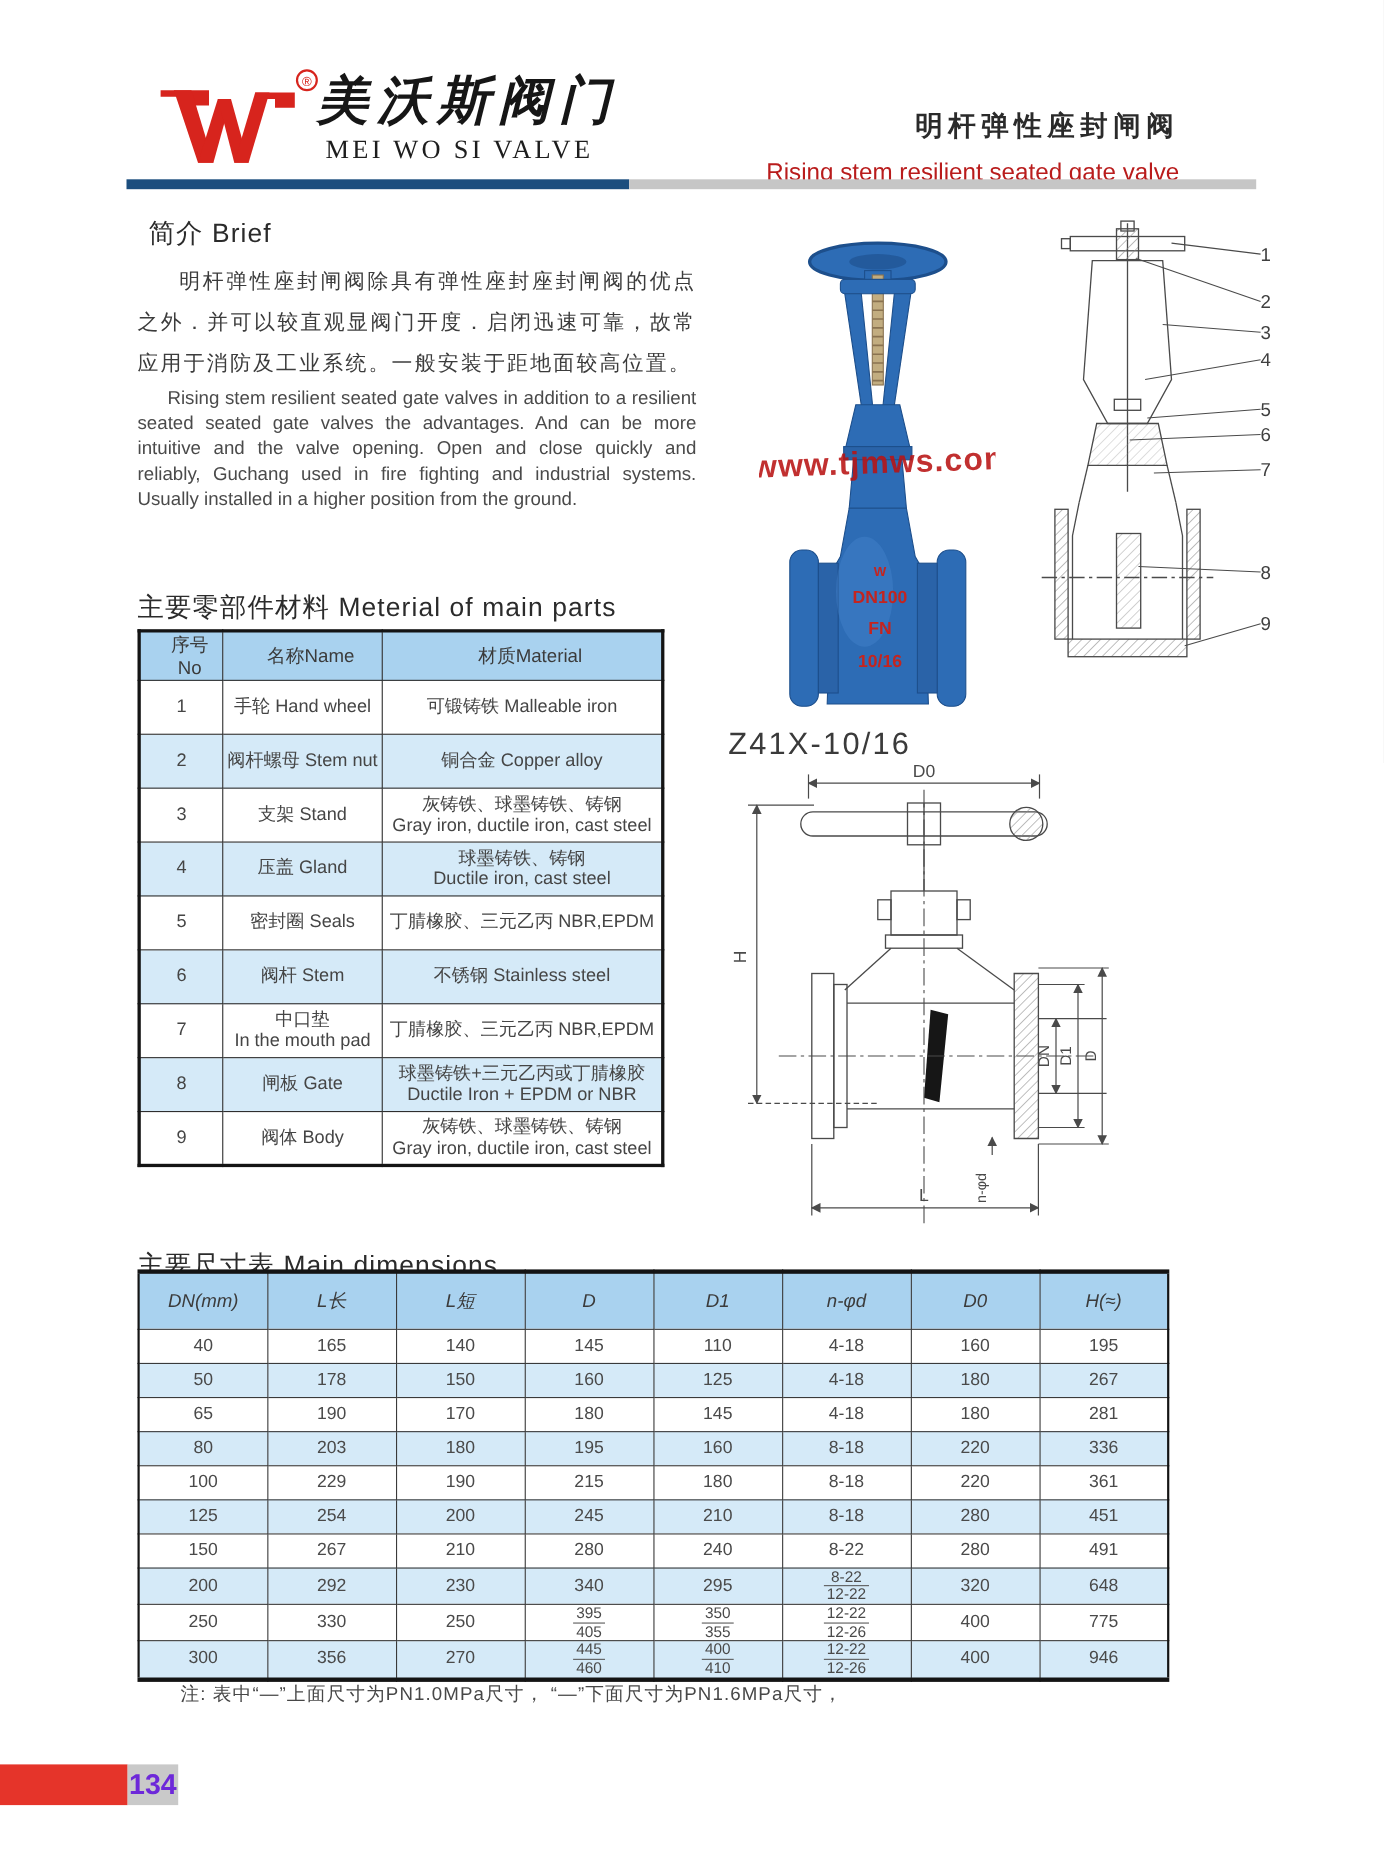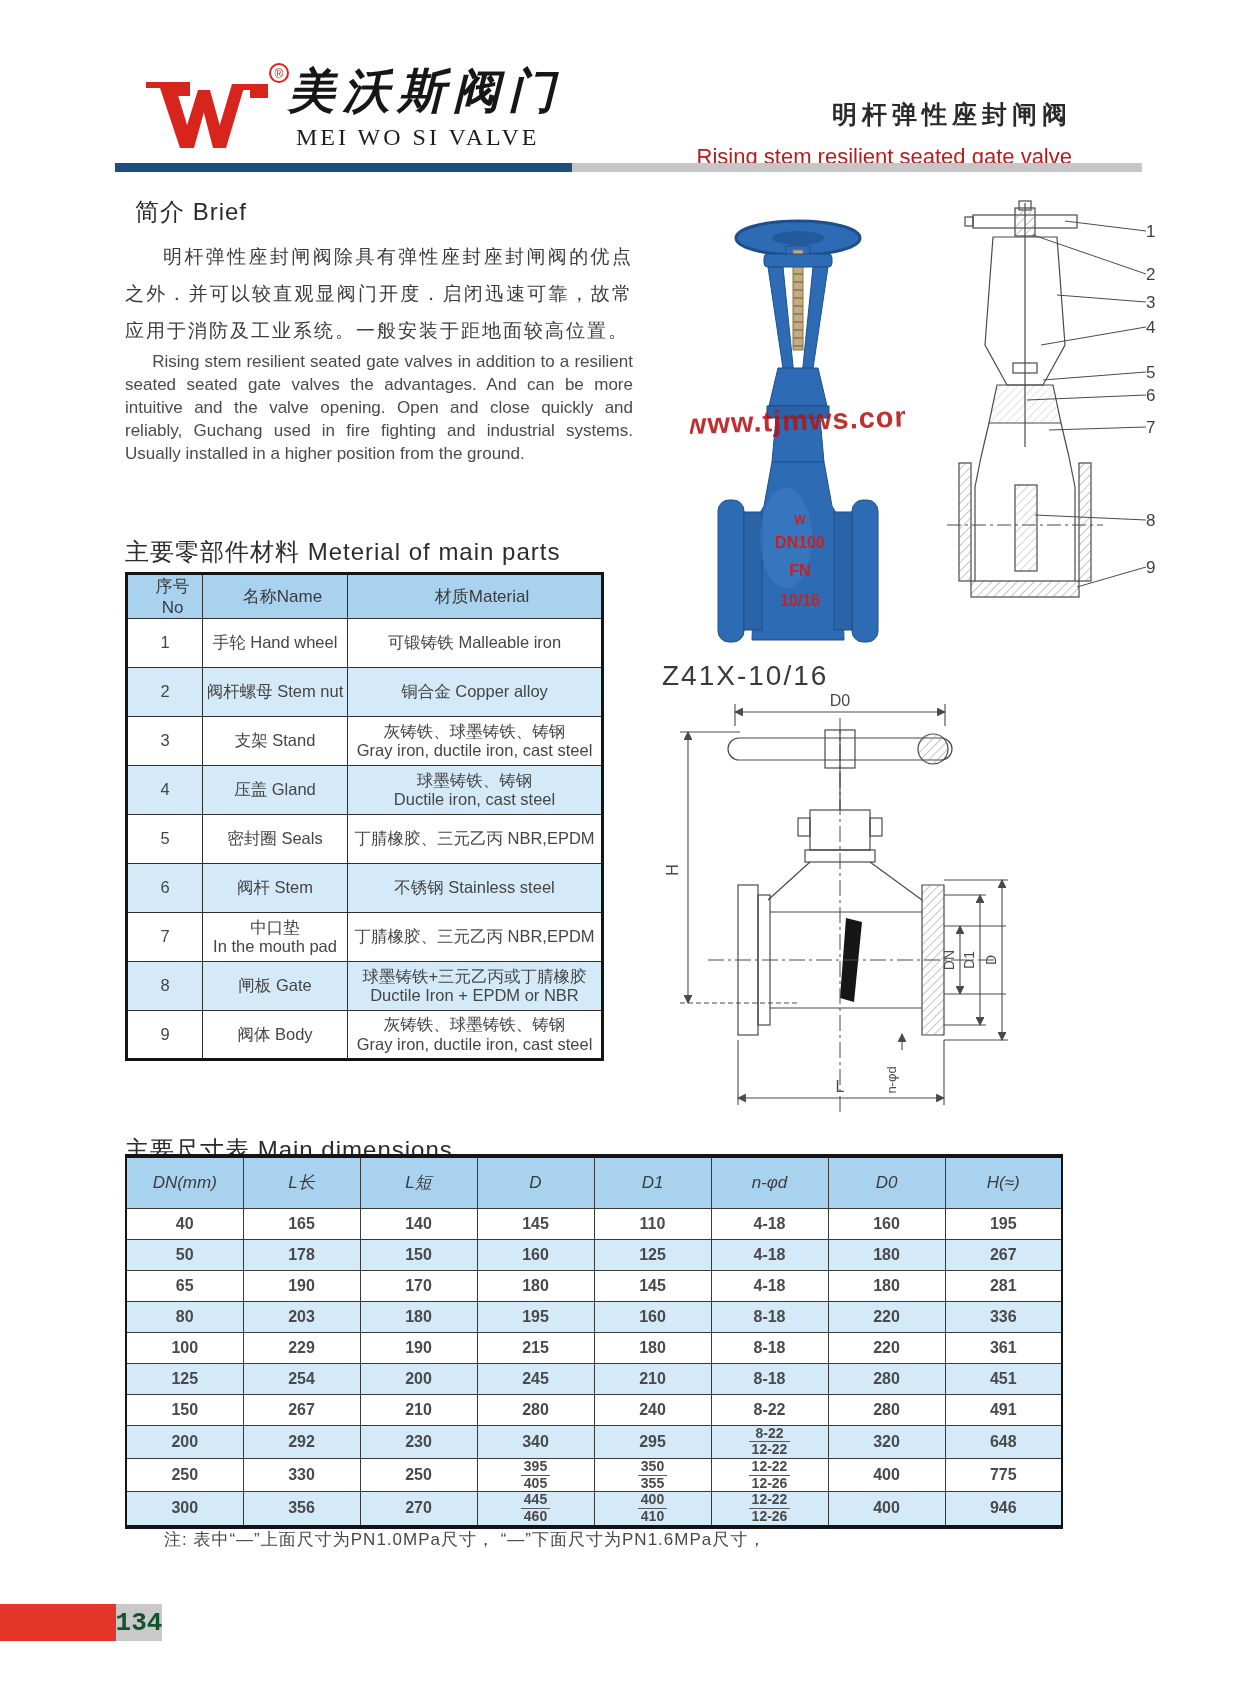--- a/index.html
+++ b/index.html
@@ -37,32 +37,32 @@
 
   #model-label{left:662px;top:660px;font-size:28px;letter-spacing:2px;color:#3a3a3a;}
 
   #dims-heading{left:125px;top:1134px;}
   #dims-table{left:125px;top:1154px;width:938px;border-collapse:collapse;table-layout:fixed;
               border-top:4px solid #141414;border-bottom:4px solid #141414;border-left:2px solid #141414;border-right:2px solid #141414;}
   #dims-table th,#dims-table td{border:1px solid #3a3a3a;text-align:center;vertical-align:middle;
               font-size:16px;color:#4a4a4a;padding:0;}
   #dims-table thead tr{height:52px;background:#a9d2ef;font-style:italic;}
   #dims-table thead th{font-weight:normal;font-size:17px;color:#3b3b3b;}
-  #dims-table tbody tr{height:31px;background:#ffffff;font-weight:bold;}
+  #dims-table tbody tr{height:31px;background:#ffffff;}
   #dims-table tbody tr.alt{background:#d5eaf8;}
   .stack{display:inline-flex;flex-direction:column;line-height:1.12;font-size:14px;vertical-align:middle;}
   .stack .st{border-bottom:1px solid #5a5a5a;padding:0 3px;}
   .stack .sb{padding:0 3px;}
 
   #note{left:125px;top:1528px;font-size:17px;color:#474747;letter-spacing:1px;margin-left:39px;}
 
   #footer-red{left:0;top:1604px;width:116px;height:37px;background:#e5342a;}
   #footer-gray{left:116px;top:1604px;width:46px;height:37px;background:#c9c9c9;
                display:flex;align-items:center;justify-content:center;}
-  #page-number{font-family:Liberation Mono, monospace;font-weight:bold;font-size:26px;color:#14532d;}
+  #page-number{font-family:Liberation Sans, sans-serif;font-weight:bold;font-size:26px;color:#6d28d9;}
 
   .callout{position:absolute;left:1146px;font-size:17px;color:#3f3f3f;}
   svg text{font-family:"Liberation Sans",sans-serif;}
 </style>
 </head>
 <body>
 
 <div id="page">
 
   <div class="abs" style="left:140px;top:58px;">

